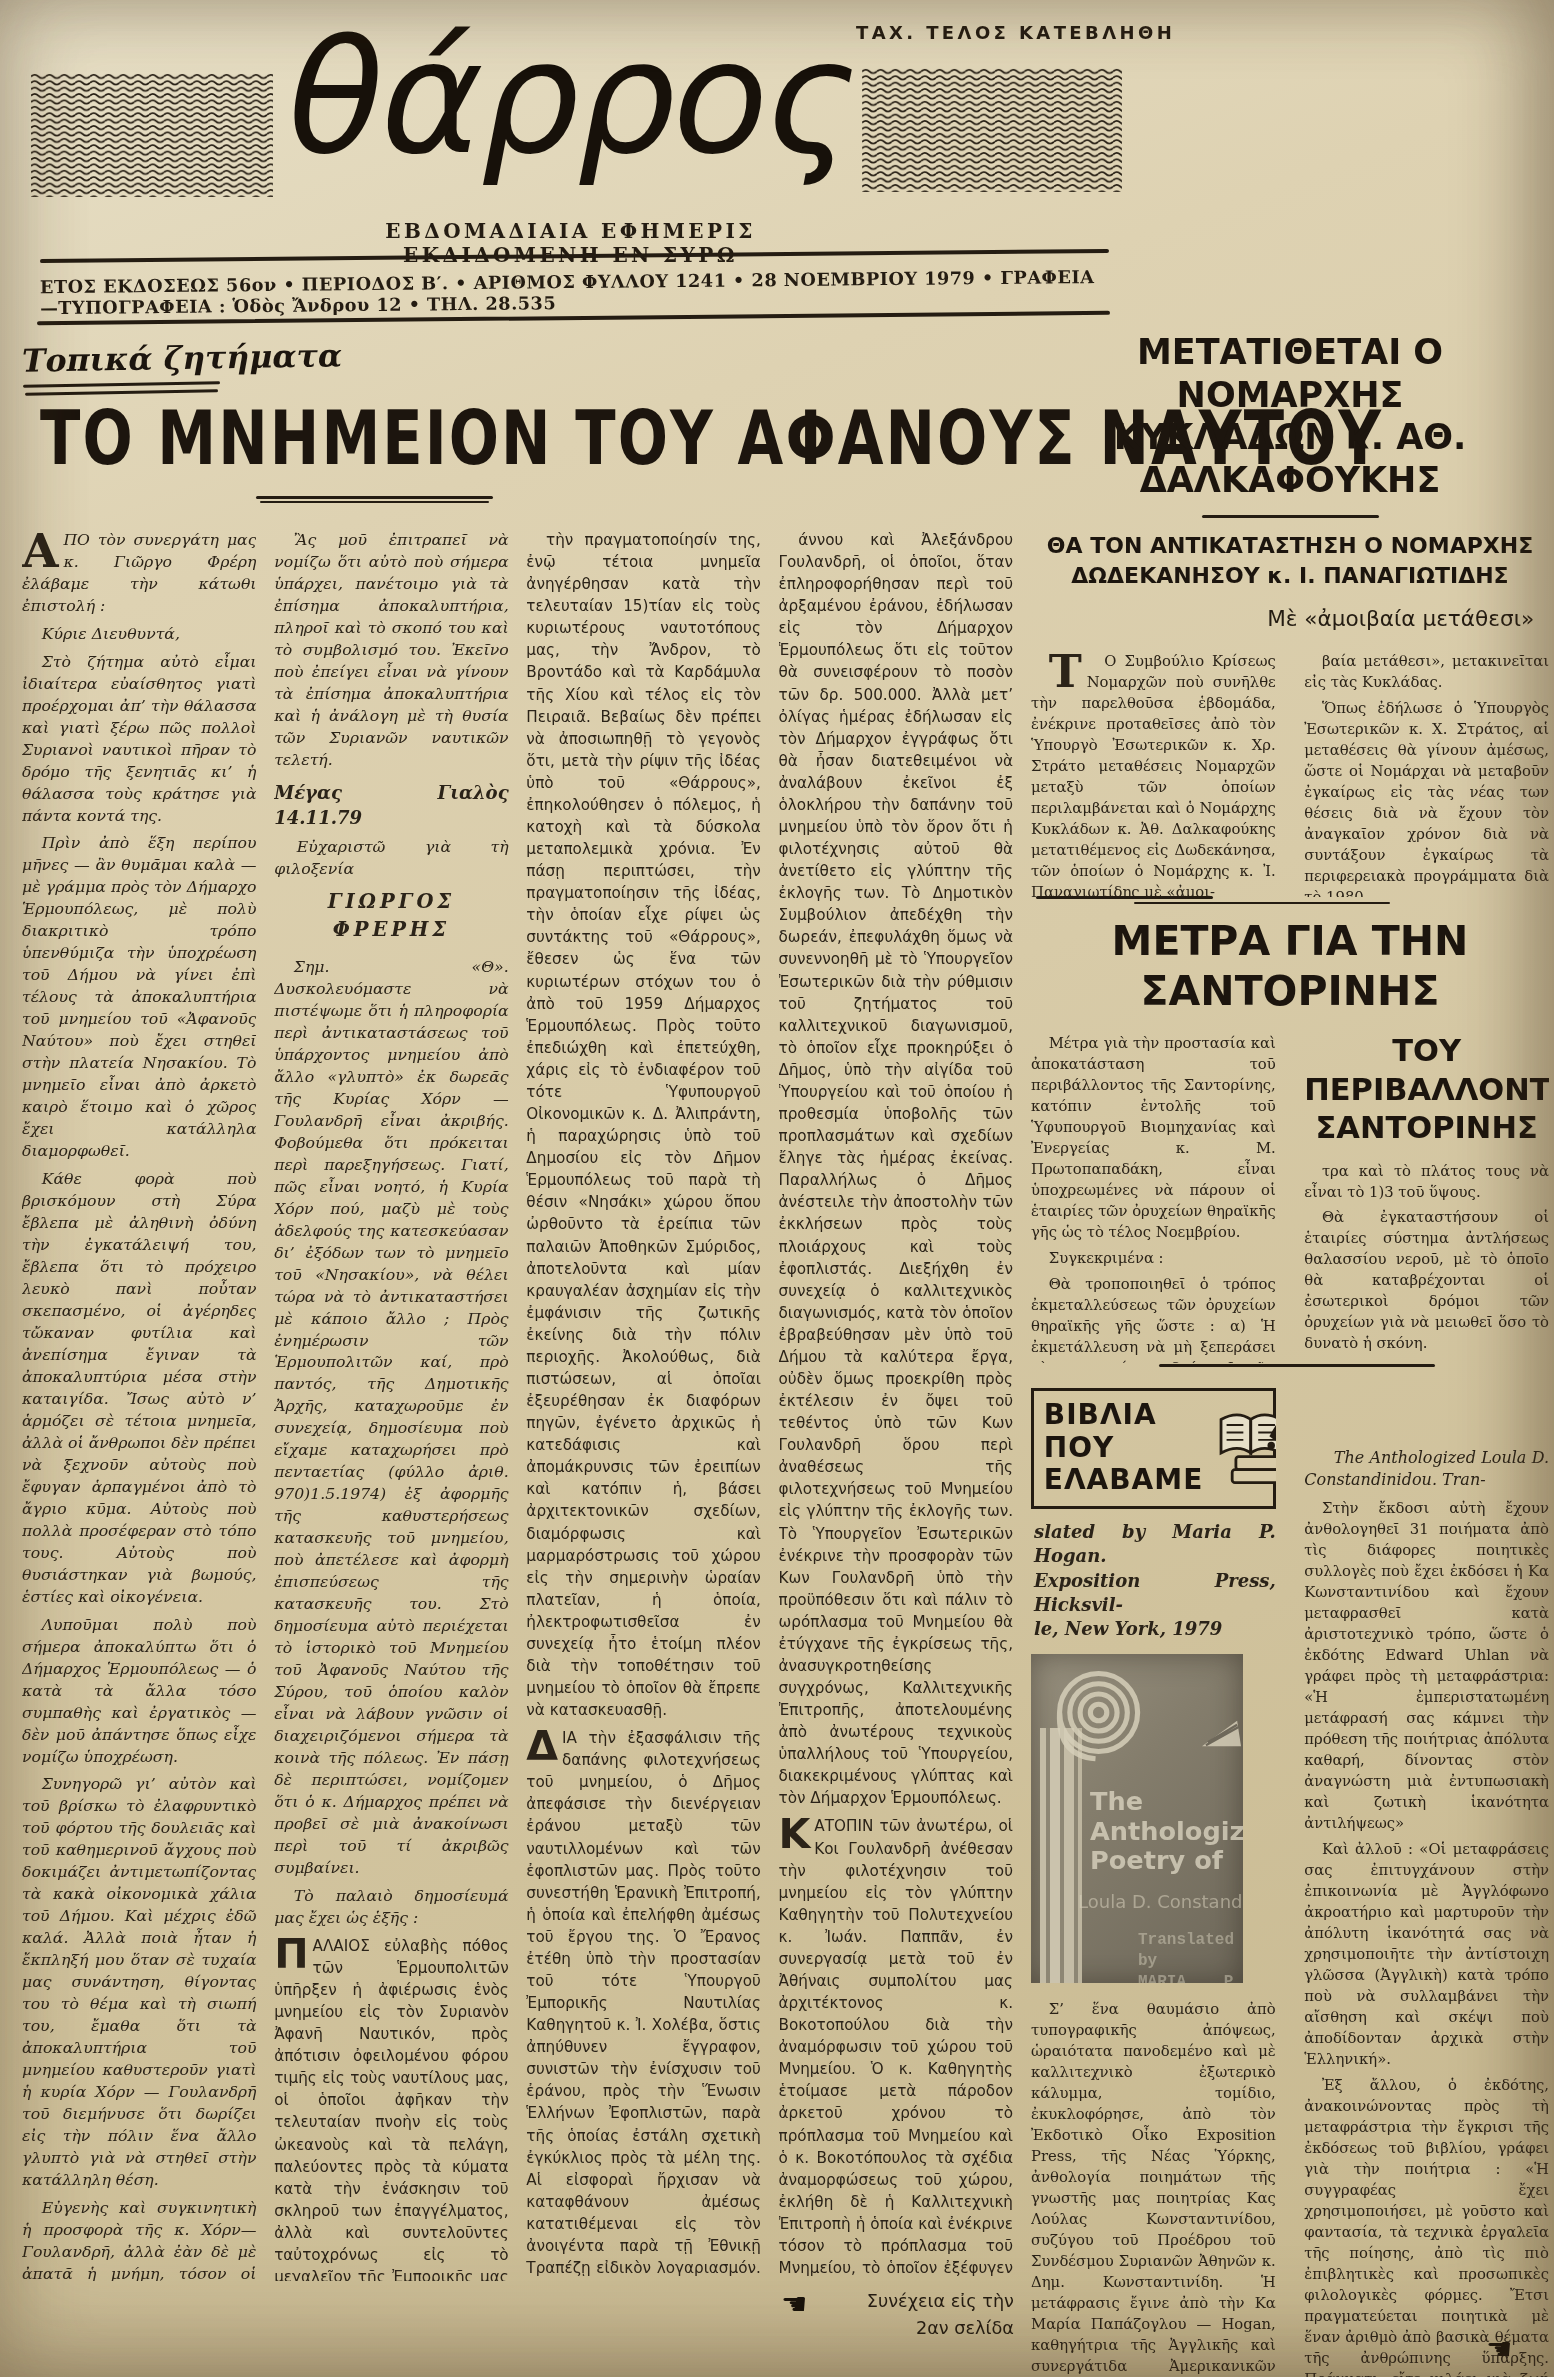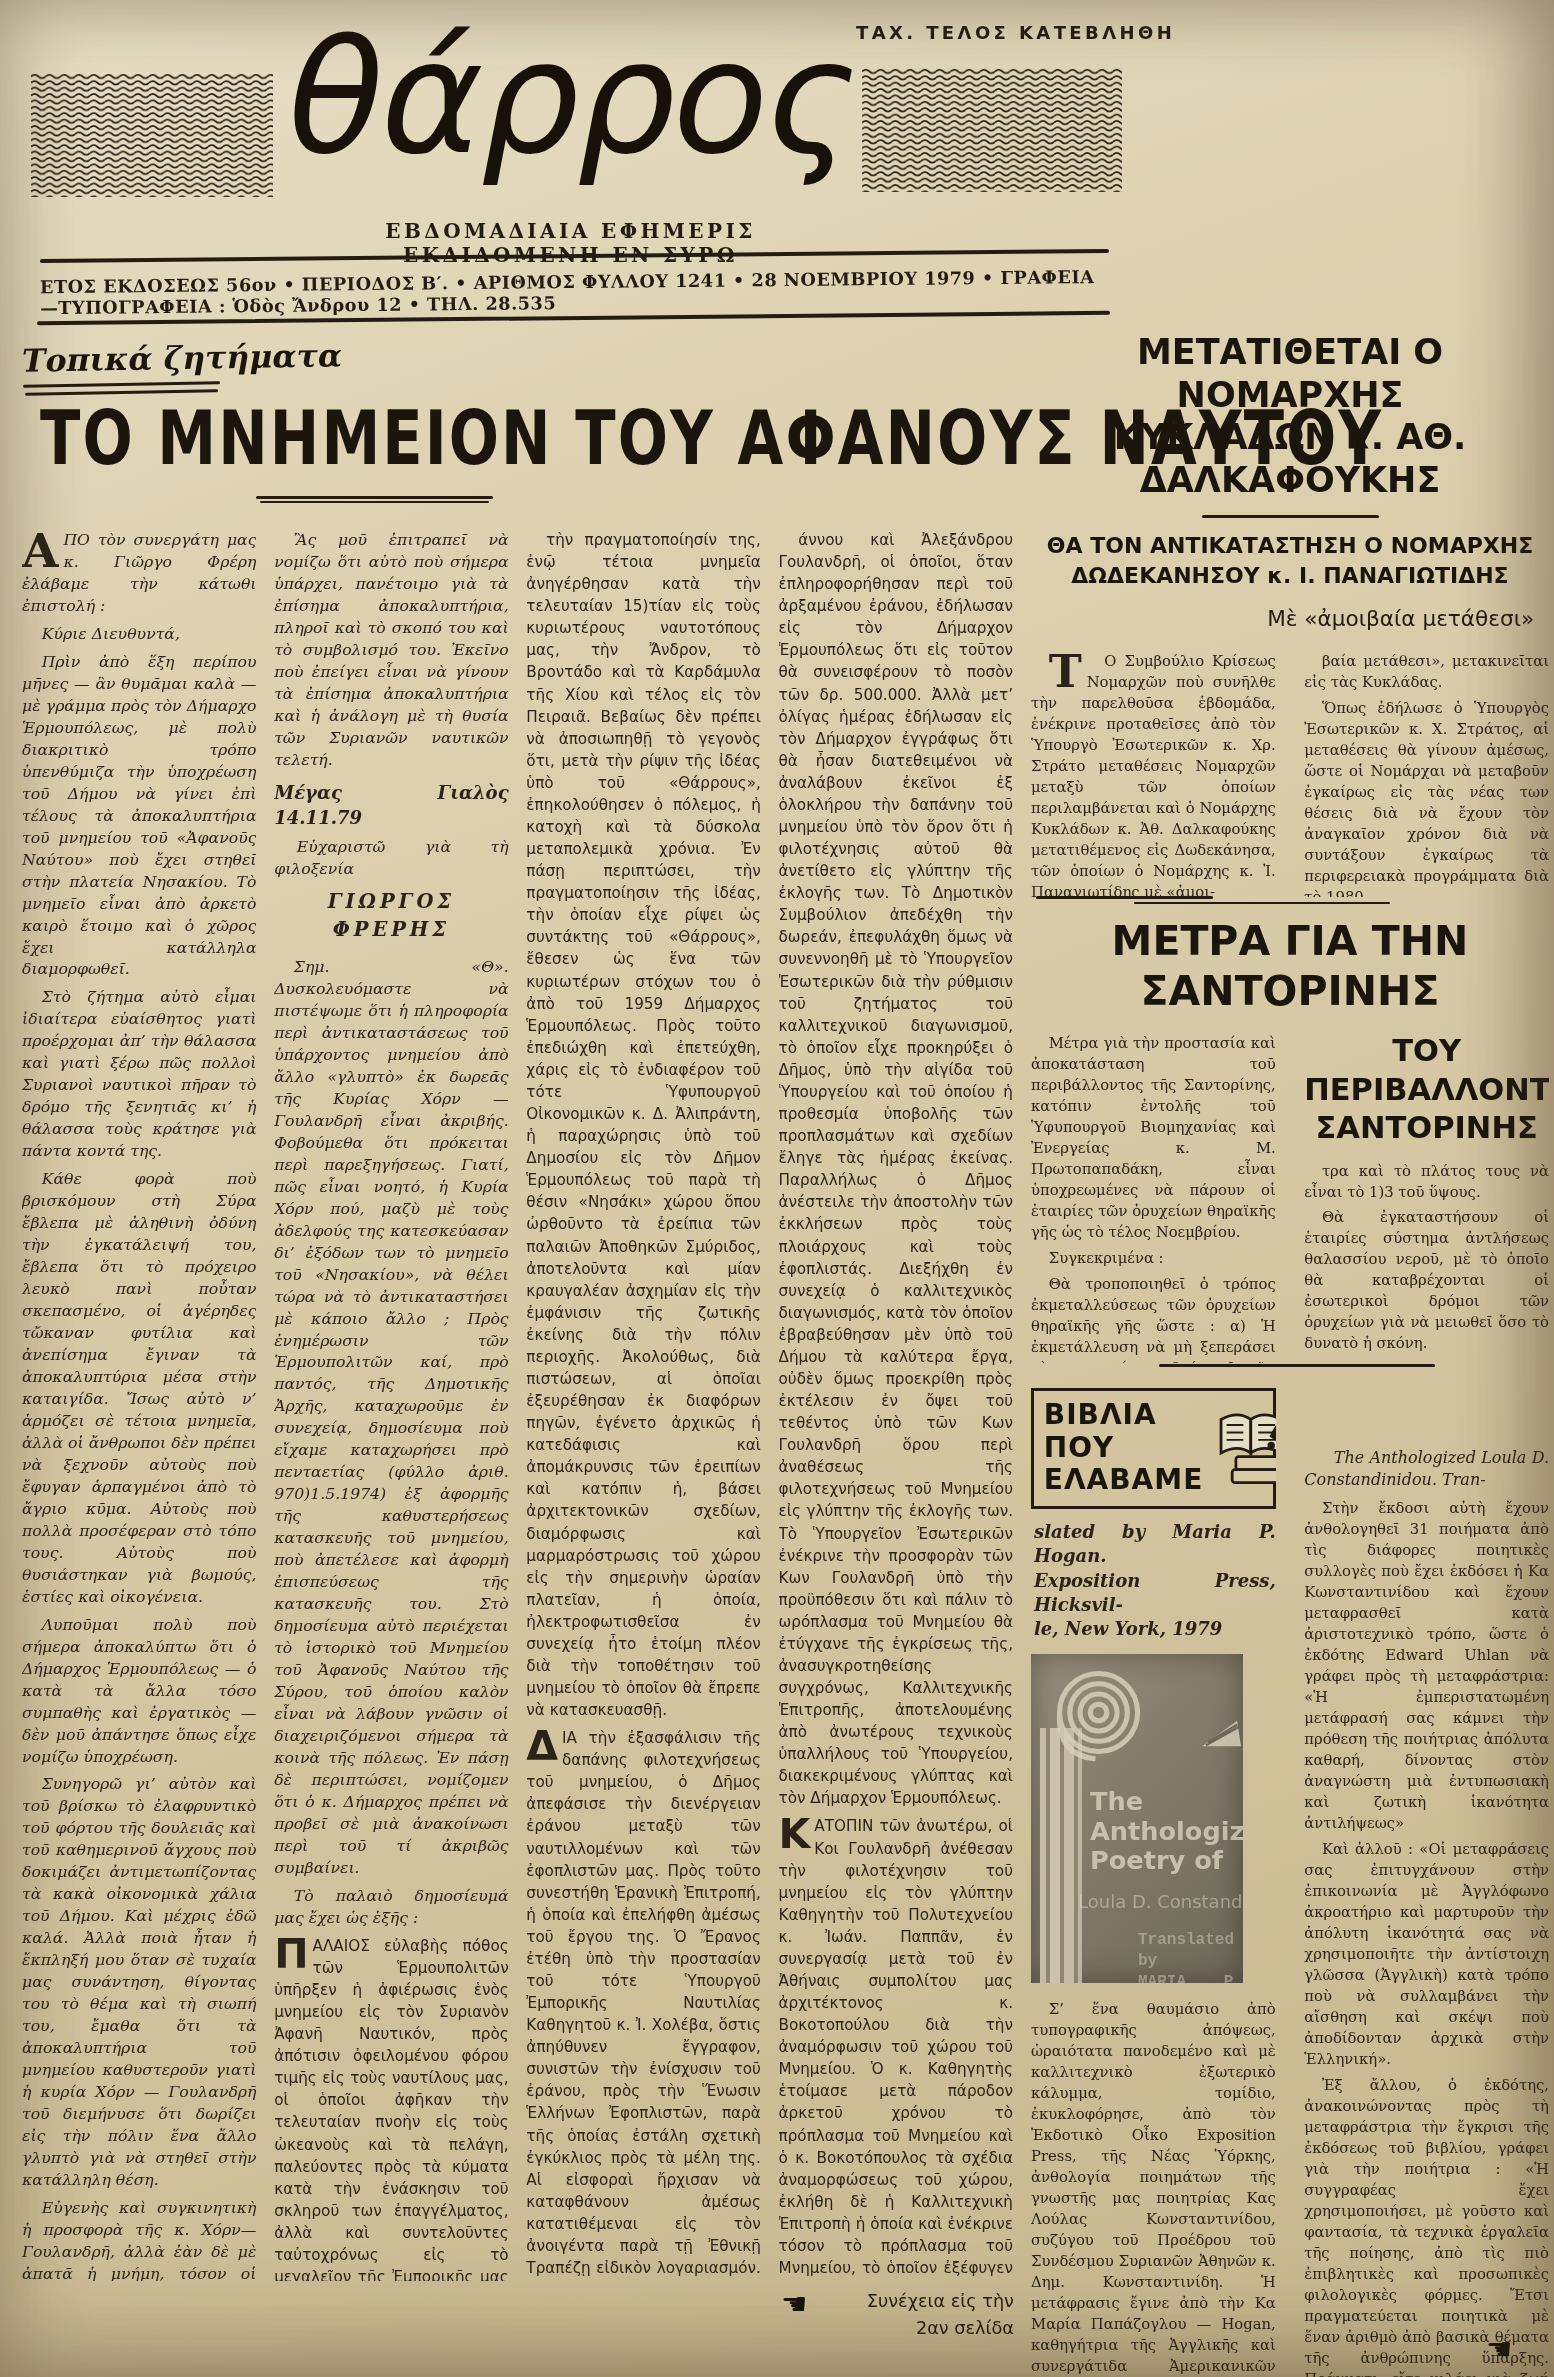--- a/index.html
+++ b/index.html
@@ -118,22 +118,22 @@
     <span>ΤΟ ΜΝΗΜΕΙΟΝ ΤΟΥ ΑΦΑΝΟΥΣ ΝΑΥΤΟΥ</span>
   </div>
   <div class="abs rule" style="left:256px; top:496px; width:237px; height:2.5px;"></div>
   <div class="abs rule" style="left:260px; top:501px; width:229px; height:2px;"></div>
 
   <div class="abs cols">
     <div class="col">
 
     <p class="para k-lead">ΑΠΟ τὸν συνεργάτη μας κ. Γιῶργο Φρέρη ἐλάβαμε τὴν κάτωθι ἐπιστολή :</p>
         <p class="para k-body">Κύριε Διευθυντά,</p>
+        <p class="para k-body">Στὸ ζήτημα αὐτὸ εἶμαι ἰδιαίτερα εὐαίσθητος γιατὶ προέρχομαι ἀπ’ τὴν θάλασσα καὶ γιατὶ ξέρω πῶς πολλοὶ Συριανοὶ ναυτικοὶ πῆραν τὸ δρόμο τῆς ξενητιᾶς κι’ ἡ θάλασσα τοὺς κράτησε γιὰ πάντα κοντά της.</p>
         <p class="para k-body">Πρὶν ἀπὸ ἕξη περίπου μῆνες — ἂν θυμᾶμαι καλὰ — μὲ γράμμα πρὸς τὸν Δήμαρχο Ἑρμουπόλεως, μὲ πολὺ διακριτικὸ τρόπο ὑπενθύμιζα τὴν ὑποχρέωση τοῦ Δήμου νὰ γίνει ἐπὶ τέλους τὰ ἀποκαλυπτήρια τοῦ μνημείου τοῦ «Ἀφανοῦς Ναύτου» ποὺ ἔχει στηθεῖ στὴν πλατεία Νησακίου. Τὸ μνημεῖο εἶναι ἀπὸ ἀρκετὸ καιρὸ ἕτοιμο καὶ ὁ χῶρος ἔχει κατάλληλα διαμορφωθεῖ.</p>
-        <p class="para k-body">Στὸ ζήτημα αὐτὸ εἶμαι ἰδιαίτερα εὐαίσθητος γιατὶ προέρχομαι ἀπ’ τὴν θάλασσα καὶ γιατὶ ξέρω πῶς πολλοὶ Συριανοὶ ναυτικοὶ πῆραν τὸ δρόμο τῆς ξενητιᾶς κι’ ἡ θάλασσα τοὺς κράτησε γιὰ πάντα κοντά της.</p>
         <p class="para k-body">Κάθε φορὰ ποὺ βρισκόμουν στὴ Σύρα ἔβλεπα μὲ ἀληθινὴ ὀδύνη τὴν ἐγκατάλειψή του, ἔβλεπα ὅτι τὸ πρόχειρο λευκὸ πανὶ ποὖταν σκεπασμένο, οἱ ἀγέρηδες τὤκαναν φυτίλια καὶ ἀνεπίσημα ἔγιναν τὰ ἀποκαλυπτύρια μέσα στὴν καταιγίδα. Ἴσως αὐτὸ ν’ ἁρμόζει σὲ τέτοια μνημεῖα, ἀλλὰ οἱ ἄνθρωποι δὲν πρέπει νὰ ξεχνοῦν αὐτοὺς ποὺ ἔφυγαν ἁρπαγμένοι ἀπὸ τὸ ἄγριο κῦμα. Αὐτοὺς ποὺ πολλὰ προσέφεραν στὸ τόπο τους. Αὐτοὺς ποὺ θυσιάστηκαν γιὰ βωμούς, ἑστίες καὶ οἰκογένεια.</p>
         <p class="para k-body">Λυποῦμαι πολὺ ποὺ σήμερα ἀποκαλύπτω ὅτι ὁ Δήμαρχος Ἑρμουπόλεως — ὁ κατὰ τὰ ἄλλα τόσο συμπαθὴς καὶ ἐργατικὸς — δὲν μοῦ ἀπάντησε ὅπως εἶχε νομίζω ὑποχρέωση.</p>
         <p class="para k-body">Συνηγορῶ γι’ αὐτὸν καὶ τοῦ βρίσκω τὸ ἐλαφρυντικὸ τοῦ φόρτου τῆς δουλειᾶς καὶ τοῦ καθημερινοῦ ἄγχους ποὺ δοκιμάζει ἀντιμετωπίζοντας τὰ κακὰ οἰκονομικὰ χάλια τοῦ Δήμου. Καὶ μέχρις ἐδῶ καλά. Ἀλλὰ ποιὰ ἦταν ἡ ἔκπληξή μου ὅταν σὲ τυχαία μας συνάντηση, θίγοντας του τὸ θέμα καὶ τὴ σιωπή του, ἔμαθα ὅτι τὰ ἀποκαλυπτήρια τοῦ μνημείου καθυστεροῦν γιατὶ ἡ κυρία Χόρν — Γουλανδρῆ τοῦ διεμήνυσε ὅτι δωρίζει εἰς τὴν πόλιν ἕνα ἄλλο γλυπτὸ γιὰ νὰ στηθεῖ στὴν κατάλληλη θέση.</p>
         <p class="para k-body">Εὐγενὴς καὶ συγκινητικὴ ἡ προσφορὰ τῆς κ. Χόρν—Γουλανδρῆ, ἀλλὰ ἐὰν δὲ μὲ ἀπατᾶ ἡ μνήμη, τόσον οἱ ἀδελφοί της ὅσον καὶ ἡ ἰδία εἶχον προσφέρει ἐνάμισυ ἑκατομμύριο δραχμὲς γι’ αὐτὸ τὸ μνημεῖο καὶ εἶχαν ἀναθέσει οἱ ἴδιοι σὲ γλύπτη τῆς ἐκλογῆς τους, τὸν Καθηγητὴ τοῦ Πολυτεχνείου κ. Ἰ. Παππᾶ, τὴ φιλοτέχνησή του. Ἐκτὸς ὅμως ἀπ’ αὐτά, ὑπῆρχαν καὶ 180. 000 δραχμές, ἀπὸ εἰσφορὲς συριανῶν ναυτικῶν, ἐφοπλιστῶν κλπ.</p>
       </div>
     <div class="col">
 
         <p class="para k-body">Ἂς μοῦ ἐπιτραπεῖ νὰ νομίζω ὅτι αὐτὸ ποὺ σήμερα ὑπάρχει, πανέτοιμο γιὰ τὰ ἐπίσημα ἀποκαλυπτήρια, πληροῖ καὶ τὸ σκοπό του καὶ τὸ συμβολισμό του. Ἐκεῖνο ποὺ ἐπείγει εἶναι νὰ γίνουν τὰ ἐπίσημα ἀποκαλυπτήρια καὶ ἡ ἀνάλογη μὲ τὴ θυσία τῶν Συριανῶν ναυτικῶν τελετή.</p>
         <p class="para k-dateline">Μέγας Γιαλὸς 14.11.79</p>
         <p class="para k-thanks">Εὐχαριστῶ γιὰ τὴ φιλοξενία</p>

